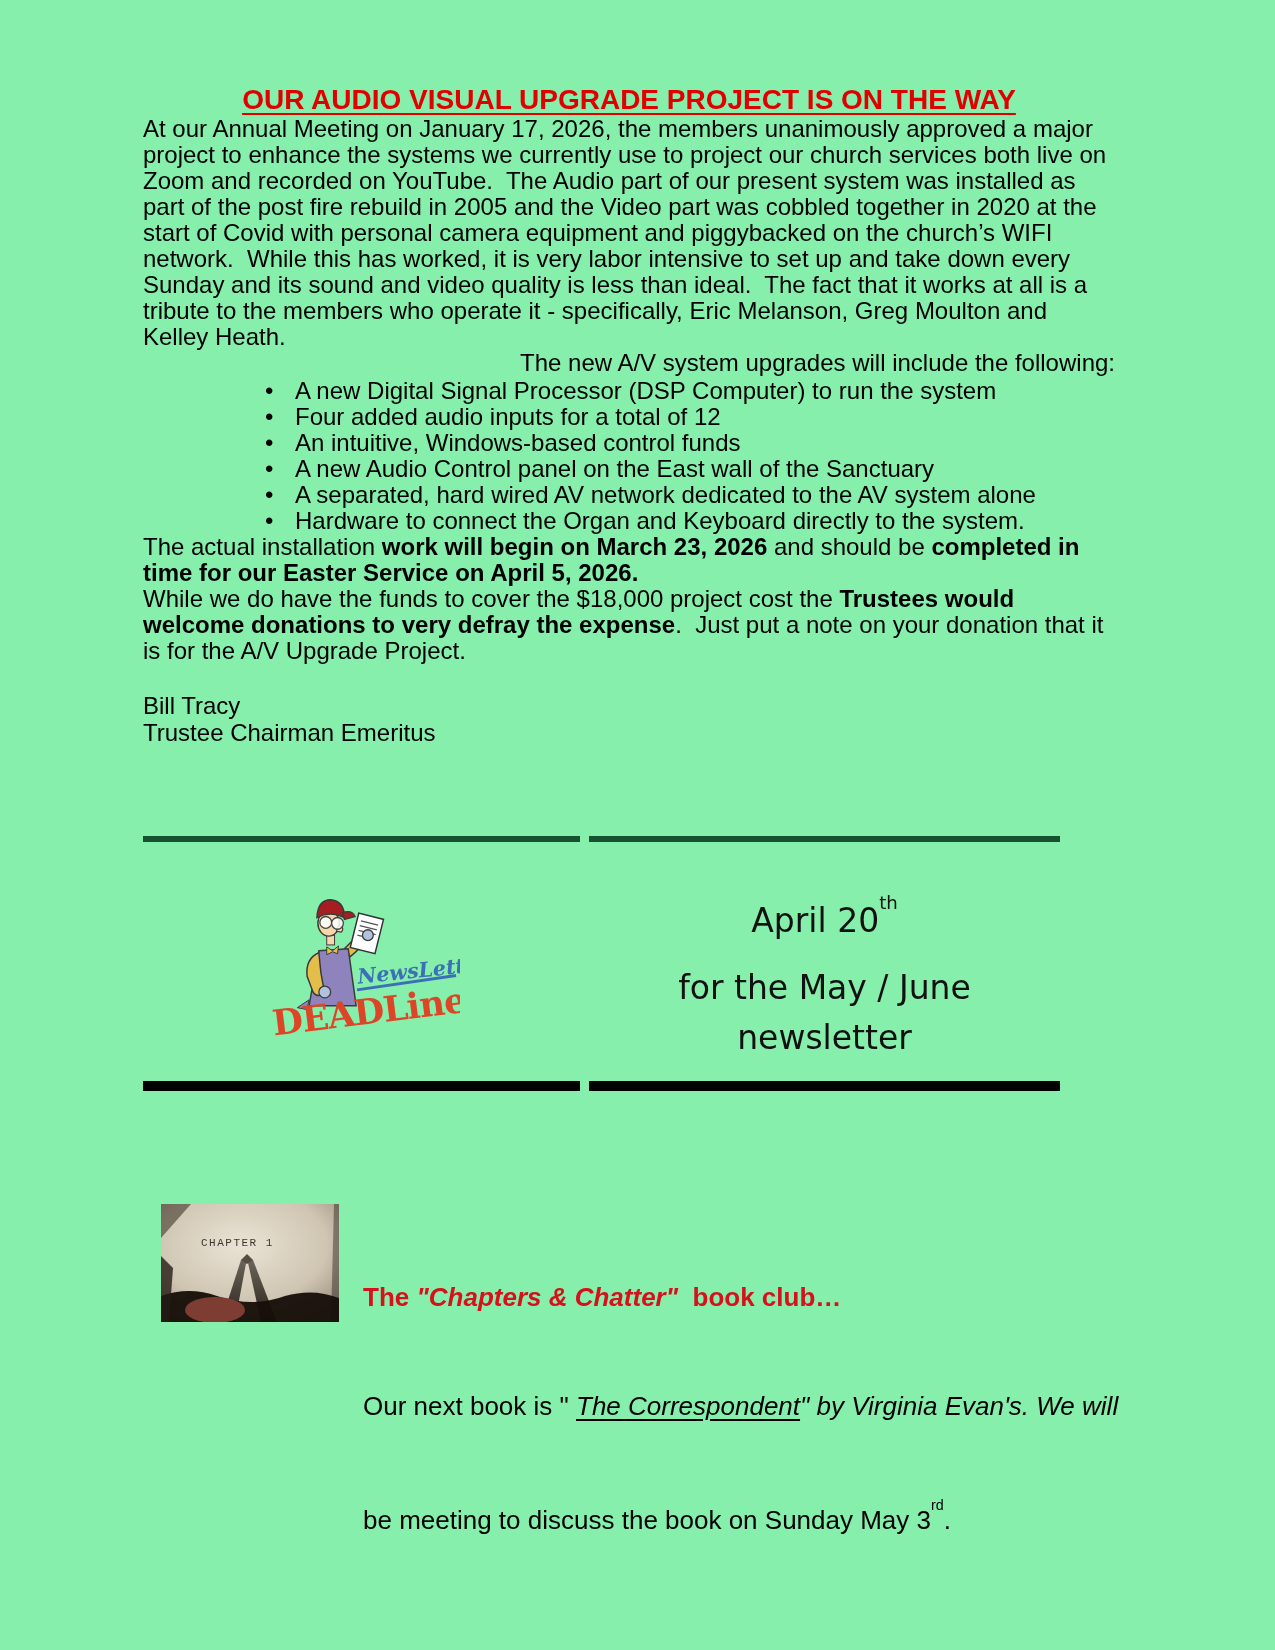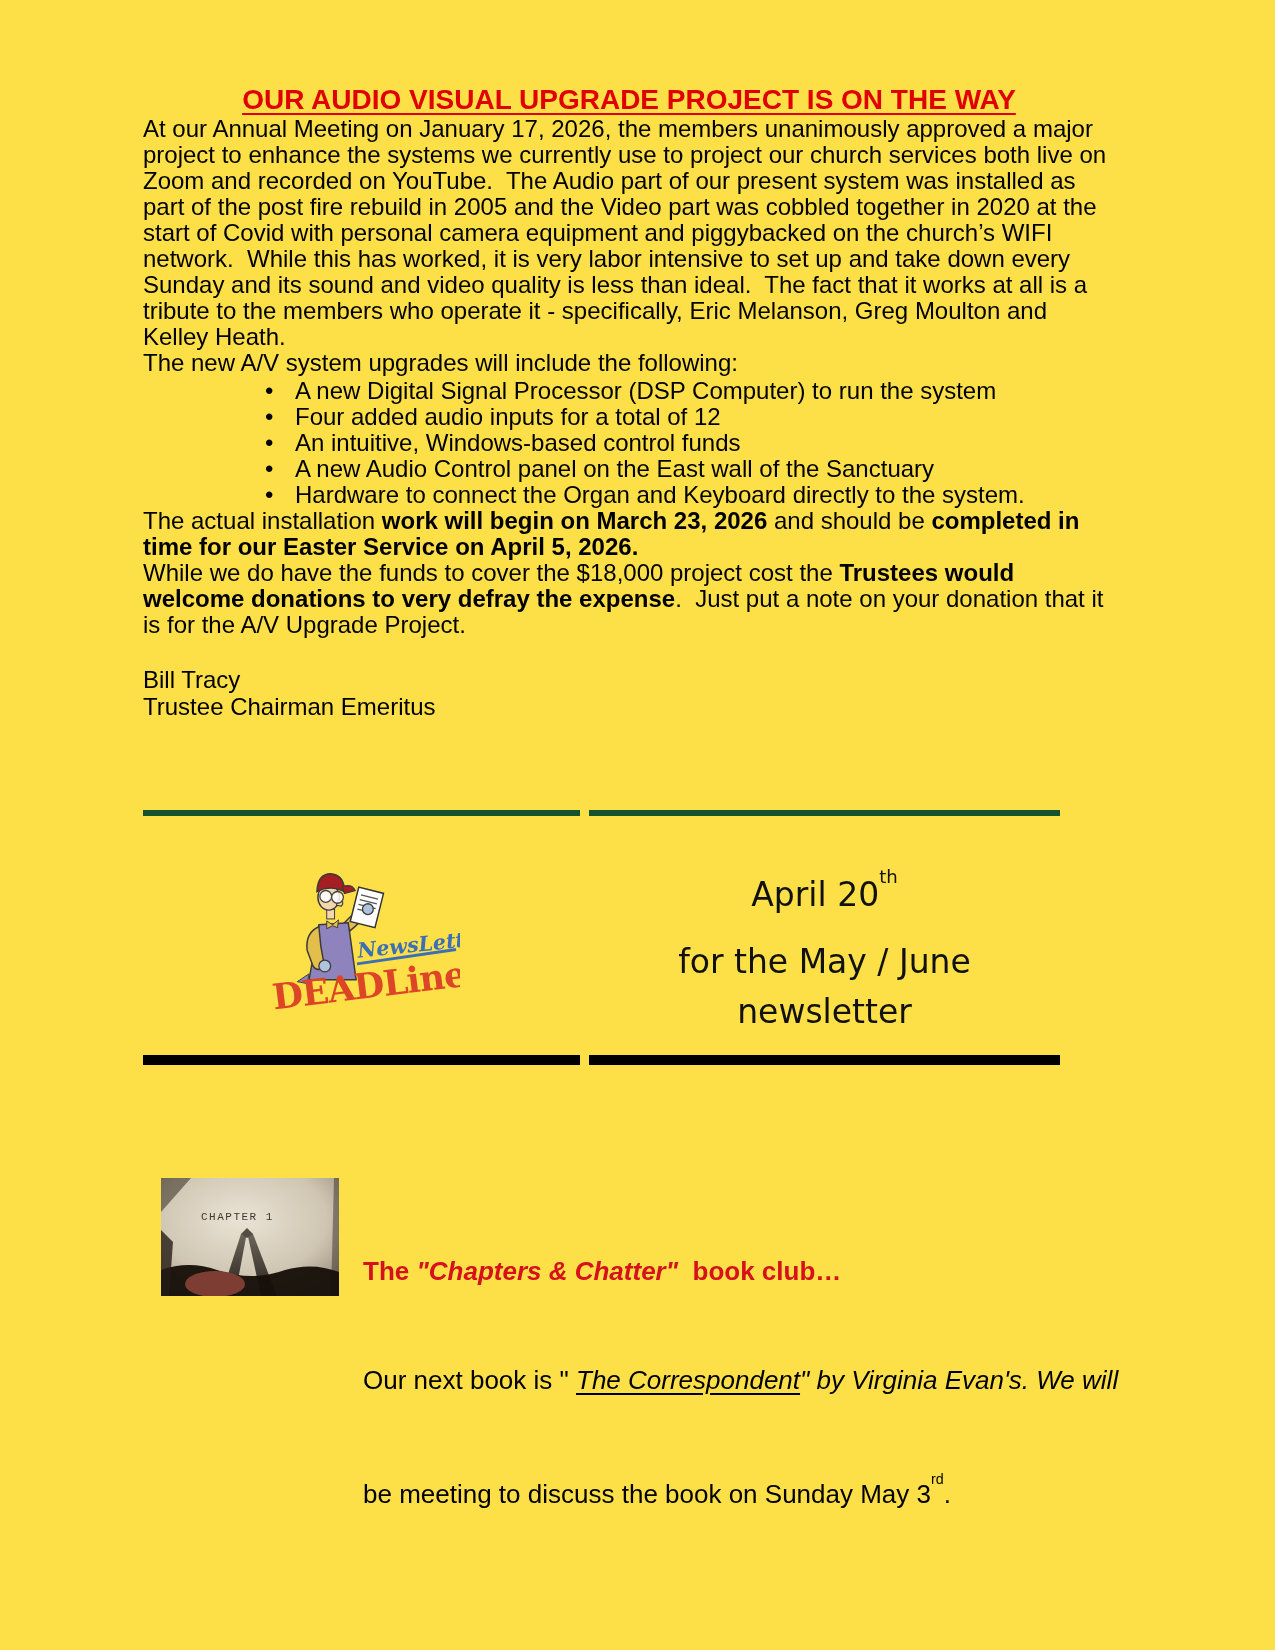--- a/index.html
+++ b/index.html
@@ -1,19 +1,19 @@
 <!DOCTYPE html>
 <html><head>
 <meta charset="utf-8">
 <style>
   html,body{margin:0;padding:0;background:#ffffff;}
   .page{
     position:relative;
     width:1275px;height:1650px;
-    background:#fde047;
+    background:#86efac;
     font-family:"Liberation Sans",sans-serif;
     color:#000;
     overflow:hidden;
   }
   .content{padding:0 160px 0 143px;}
   .doc-title{
     margin:84px 0 0 0;
     text-align:center;
     font-size:28px;
     font-weight:bold;
@@ -22,21 +22,21 @@
     text-decoration-thickness:2px;
     text-underline-offset:4px;
   }
   p.body{
     margin:0;
     font-size:24px;
     line-height:26px;
     white-space:pre-wrap;
   }
   .p1{margin-top:34px;}
-  .intro{margin-top:18px;}
+  .intro{margin-top:18px;text-align:right;}
   ul.bullets{
     margin:2px 0 0 0;
     padding:0 0 0 152px;
     list-style:none;
   }
   ul.bullets li{
     position:relative;
     font-size:24px;
     line-height:26px;
   }
@@ -118,20 +118,21 @@
 
     <p class="body p1">At our Annual Meeting on January 17, 2026, the members unanimously approved a major project to enhance the systems we currently use to project our church services both live on Zoom and recorded on YouTube.  The Audio part of our present system was installed as part of the post fire rebuild in 2005 and the Video part was cobbled together in 2020 at the start of Covid with personal camera equipment and piggybacked on the church’s WIFI network.  While this has worked, it is very labor intensive to set up and take down every Sunday and its sound and video quality is less than ideal.  The fact that it works at all is a tribute to the members who operate it - specifically, Eric Melanson, Greg Moulton and Kelley Heath.</p>
 
     <p class="body intro">The new A/V system upgrades will include the following:</p>
 
     <ul class="bullets">
       <li>A new Digital Signal Processor (DSP Computer) to run the system</li>
       <li>Four added audio inputs for a total of 12</li>
       <li>An intuitive, Windows-based control funds</li>
       <li>A new Audio Control panel on the East wall of the Sanctuary</li>
+      <li>A separated, hard wired AV network dedicated to the AV system alone</li>
       <li>Hardware to connect the Organ and Keyboard directly to the system.</li>
     </ul>
 
     <p class="body p-install"><span>The actual installation </span><b>work will begin on March 23, 2026</b><span> and should be </span><b>completed in time for our Easter Service on April 5, 2026.</b></p>
 
     <p class="body p-funds"><span>While we do have the funds to cover the $18,000 project cost the </span><b>Trustees would welcome donations to very defray the expense</b><span>.  Just put a note on your donation that it is for the A/V Upgrade Project.</span></p>
 
     <div class="signature">
       <div>Bill Tracy</div>
       <div>Trustee Chairman Emeritus</div>

